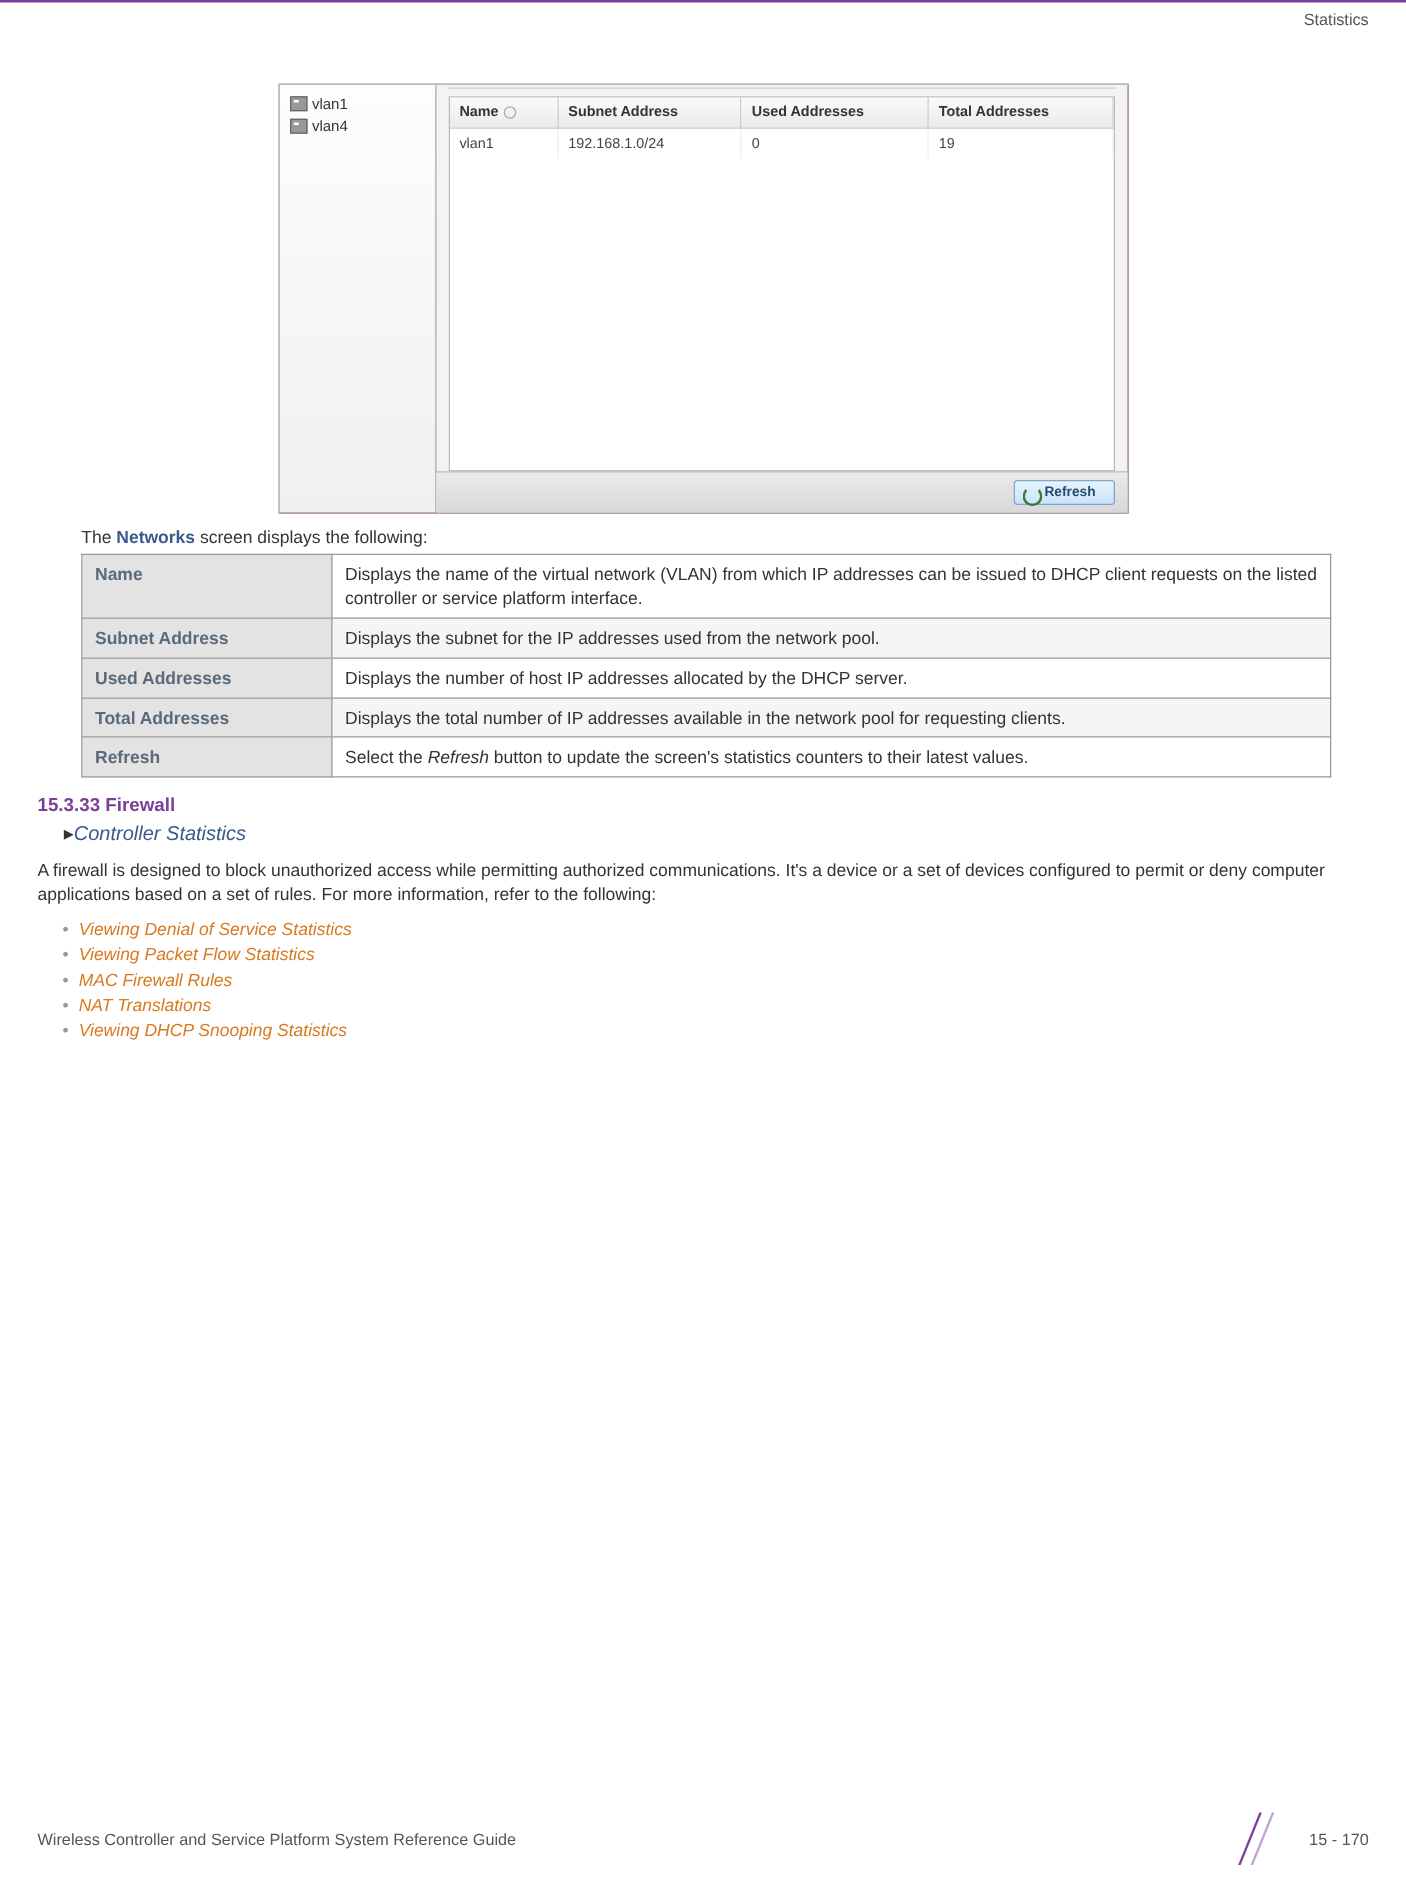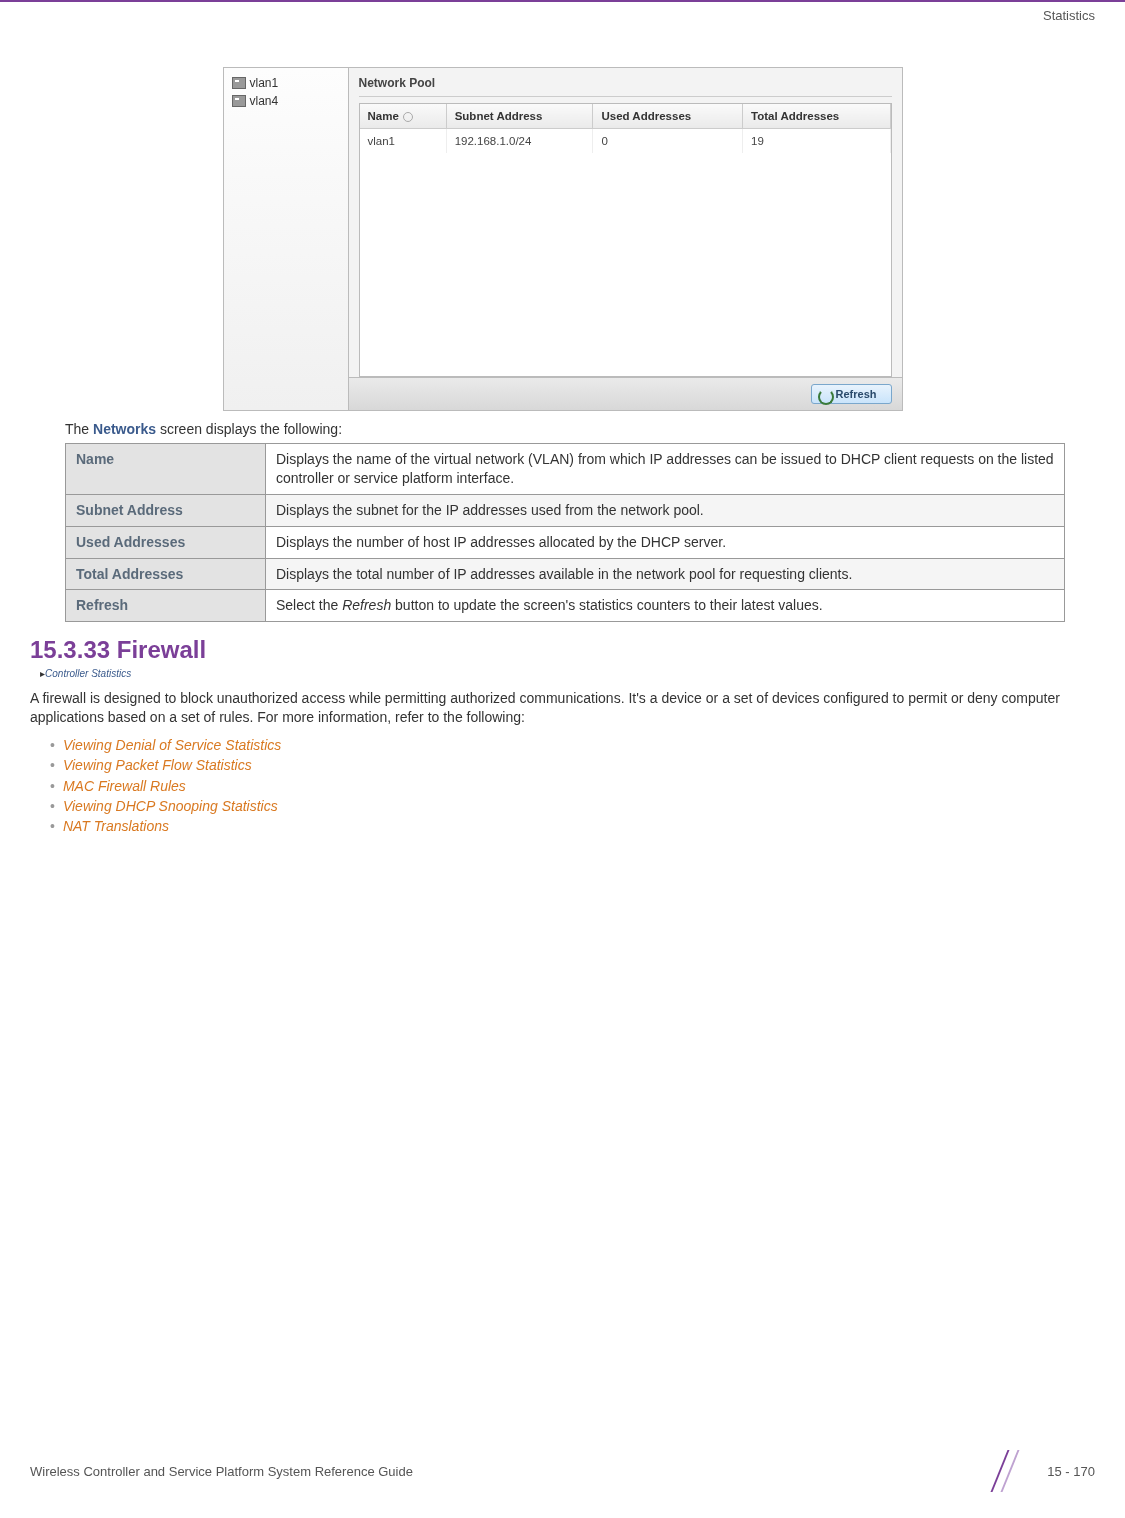--- a/index.html
+++ b/index.html
@@ -181,30 +181,30 @@
       font-weight: bold;
       color: #5a6a7a;
     }
     .param-table tr:nth-child(even) td:not(.label-cell) {
       background: #f5f5f5;
     }
     .italic {
       font-style: italic;
     }
     .section-heading {
-      font-size: 24px;
+      font-size: 15px;
       font-weight: bold;
       color: #7b3f98;
       margin: 12px 0 4px 0;
     }
     .breadcrumb {
-      font-size: 10px;
+      font-size: 16px;
       font-style: italic;
       color: #3a5a8c;
-      margin-left: 10px;
+      margin-left: 21px;
     }
     .breadcrumb-arrow {
       font-style: normal;
       color: #333;
     }
     .body-paragraph {
       margin: 10px 0 8px 0;
       font-size: 14px;
       line-height: 1.35;
       color: #333;
@@ -280,21 +280,20 @@
         <div class="vlan-item">
           <span class="vlan-icon"></span>
           <span>vlan1</span>
         </div>
         <div class="vlan-item">
           <span class="vlan-icon"></span>
           <span>vlan4</span>
         </div>
       </div>
       <div class="screenshot-right">
-        <div class="fieldset-label">Network Pool</div>
         <hr class="fieldset-hr">
         <div class="inner-table-wrap">
           <table class="inner-table">
             <thead>
               <tr>
                 <th><span>Name</span><span class="sort-ind"></span></th>
                 <th>Subnet Address</th>
                 <th>Used Addresses</th>
                 <th>Total Addresses</th>
               </tr>
@@ -349,22 +348,22 @@
   <div class="breadcrumb">
     <span class="breadcrumb-arrow">▸</span><span>Controller Statistics</span>
   </div>
 
   <div class="body-paragraph">A firewall is designed to block unauthorized access while permitting authorized communications. It's a device or a set of devices configured to permit or deny computer applications based on a set of rules. For more information, refer to the following:</div>
 
   <ul class="link-list">
     <li><span class="orange-link">Viewing Denial of Service Statistics</span></li>
     <li><span class="orange-link">Viewing Packet Flow Statistics</span></li>
     <li><span class="orange-link">MAC Firewall Rules</span></li>
+    <li><span class="orange-link">NAT Translations</span></li>
     <li><span class="orange-link">Viewing DHCP Snooping Statistics</span></li>
-    <li><span class="orange-link">NAT Translations</span></li>
   </ul>
 
 </div>
 
 <div class="page-footer">
   <span>Wireless Controller and Service Platform System Reference Guide</span>
   <div class="footer-right">
     <span class="slash-decor"></span>
     <span>15 - 170</span>
   </div>

